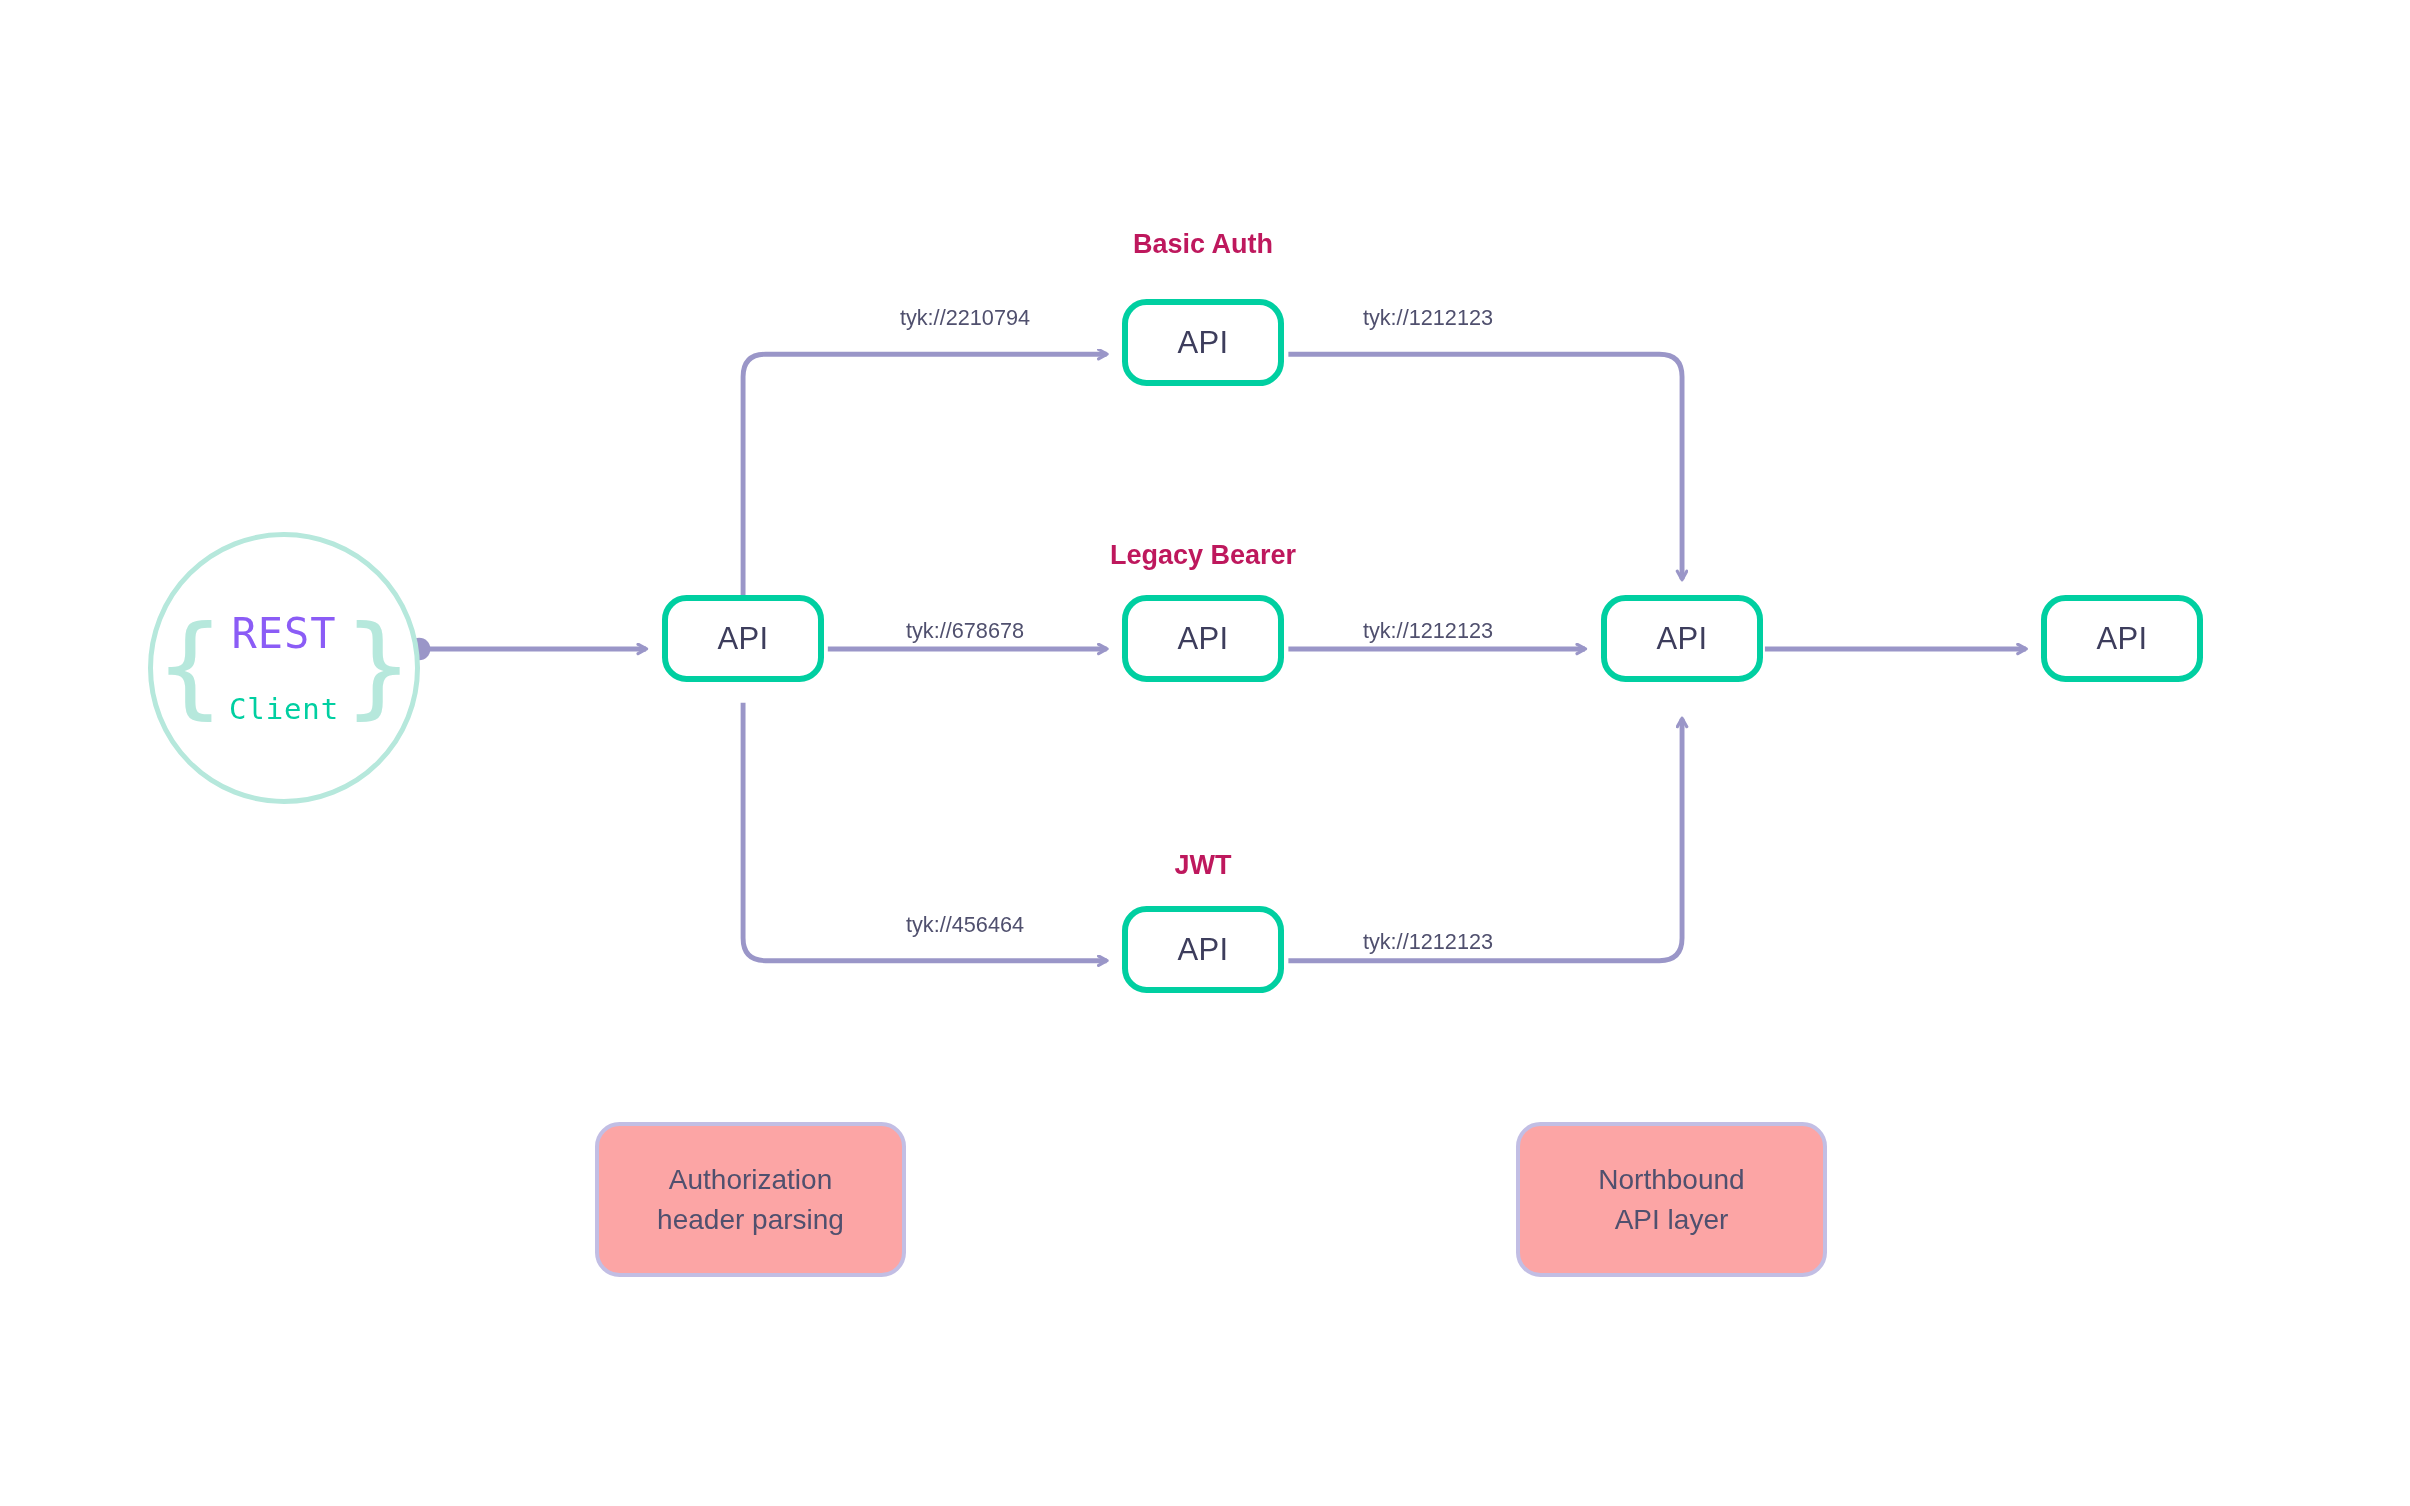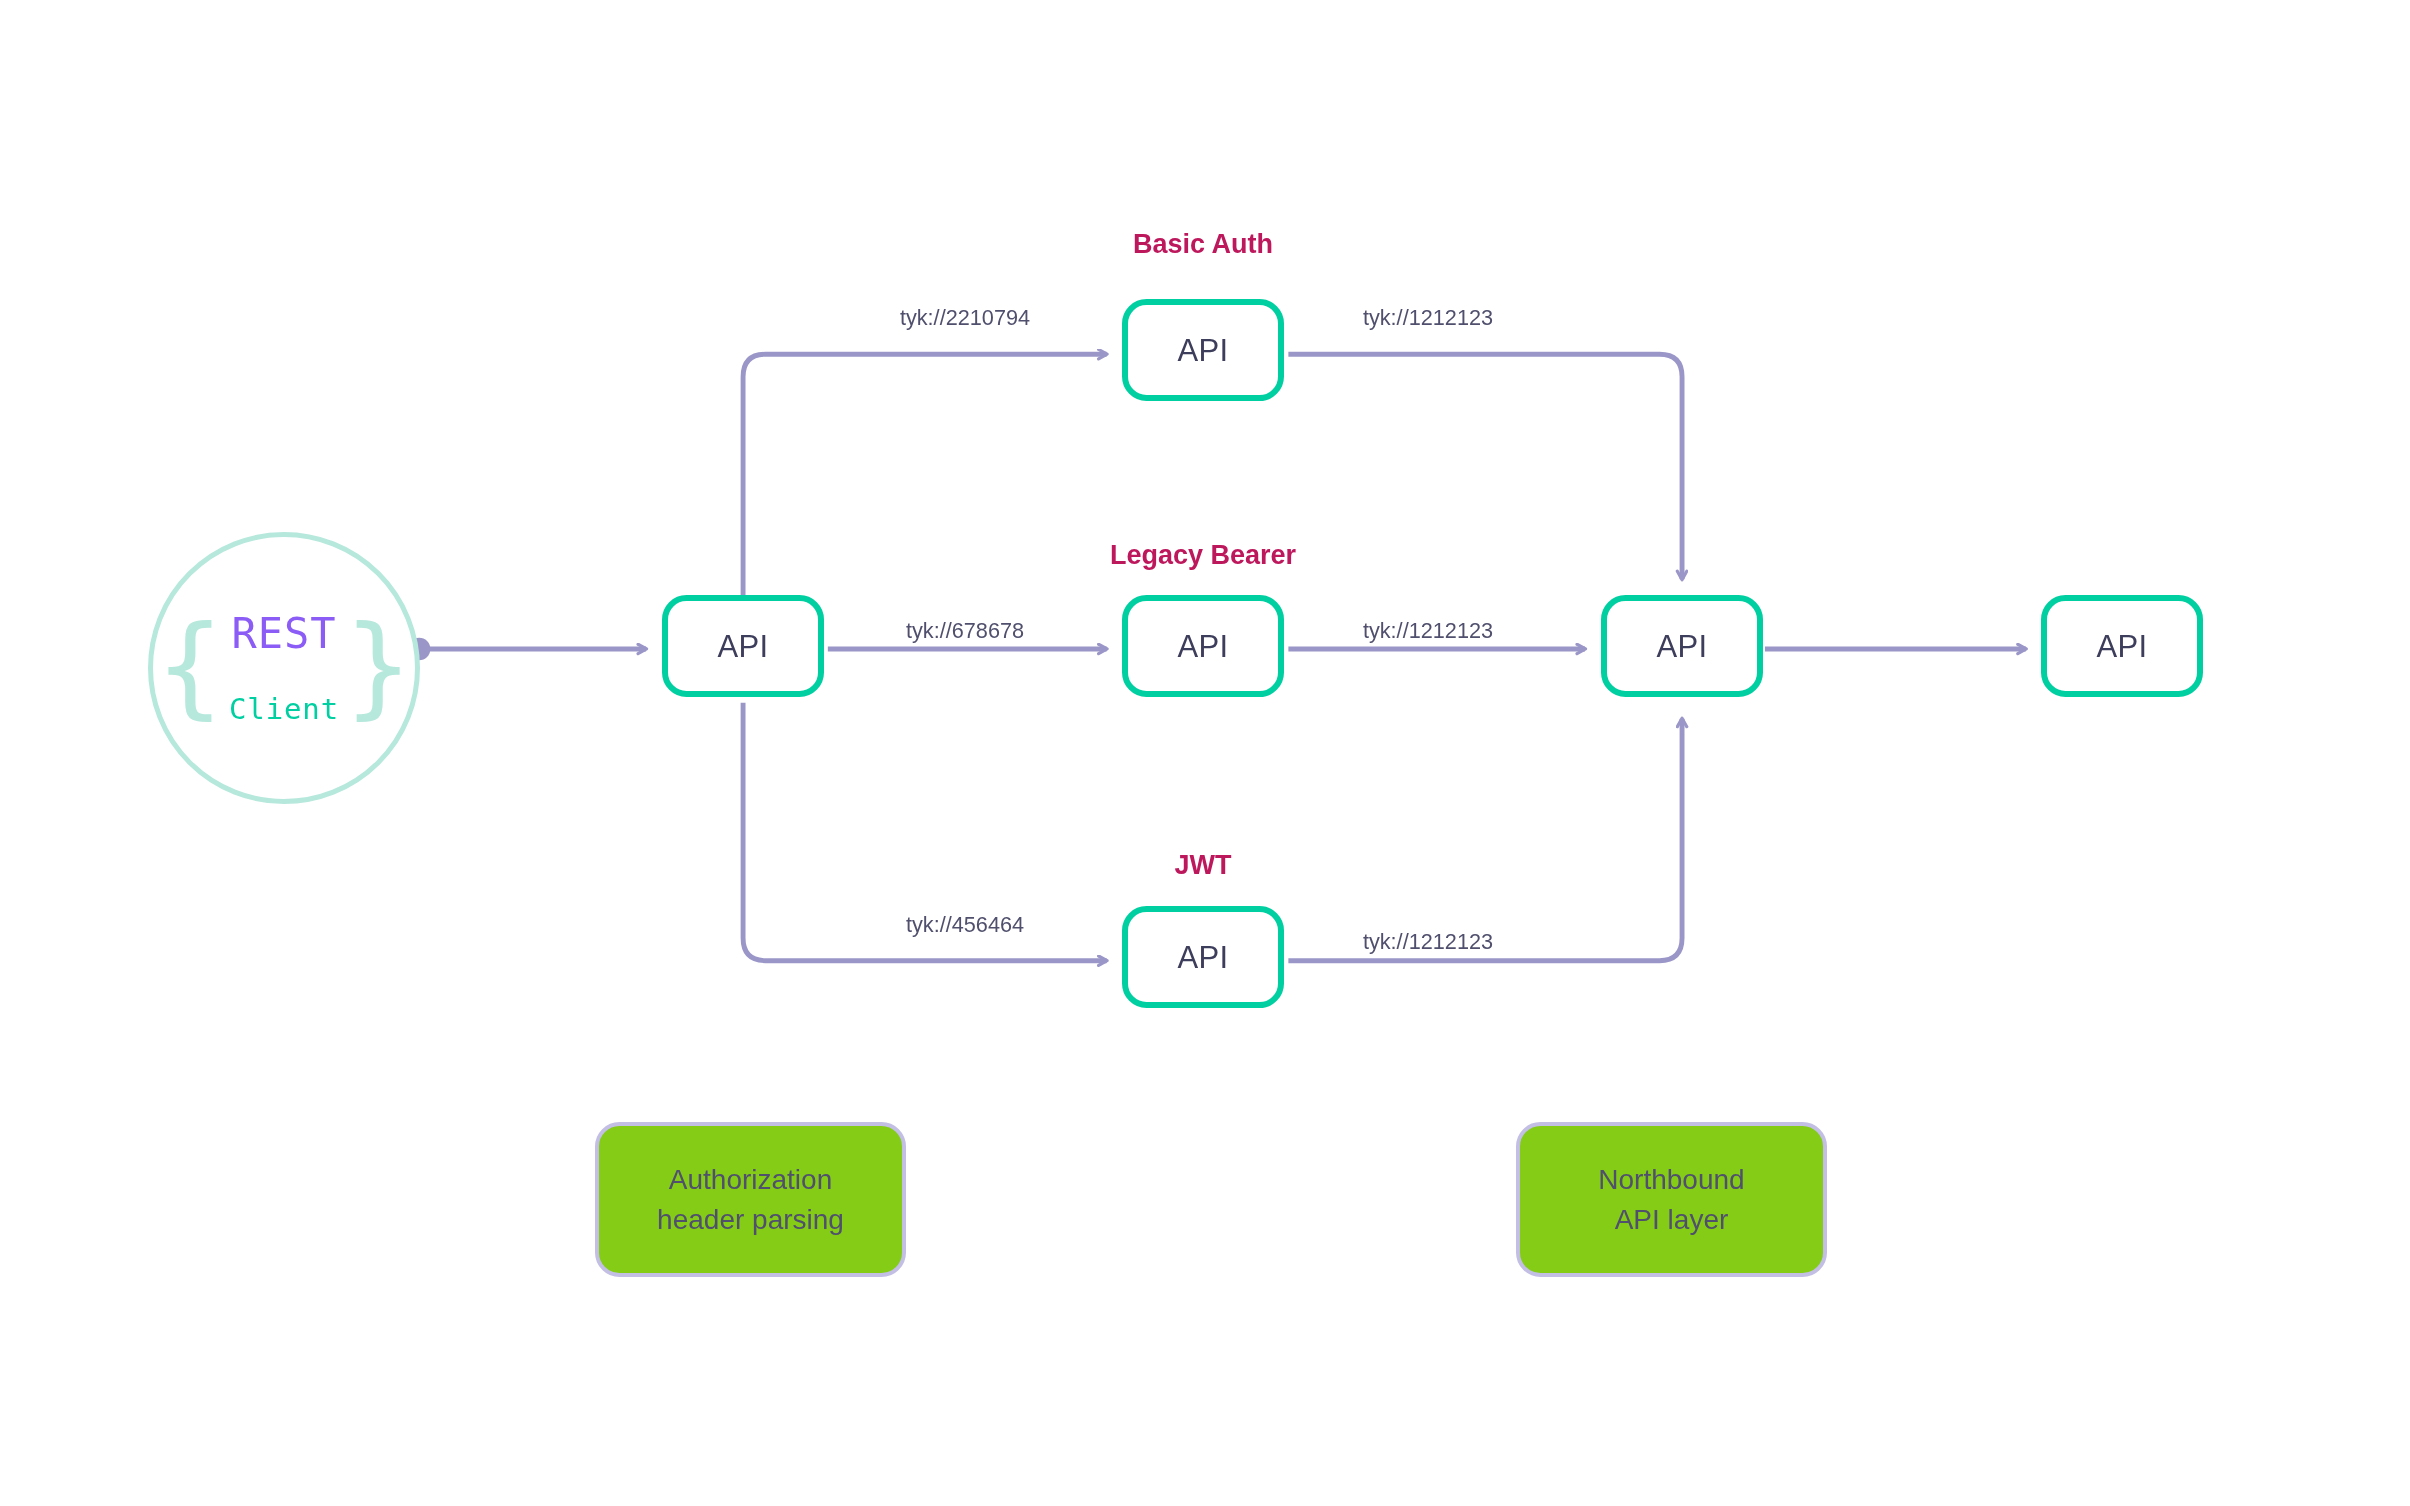--- a/index.html
+++ b/index.html
@@ -28,21 +28,21 @@
     width: 2411px;
     height: 1507px;
     pointer-events: none;
   }
 
   
   .api-node {
     position: absolute;
     box-sizing: border-box;
     width: 162px;
-    height: 102px;
+    height: 87px;
     border: 6.6px solid #00cfa1;
     border-radius: 24.5px;
     background: #ffffff;
     display: flex;
     align-items: center;
     justify-content: center;
   }
   .api-node .api-label {
     font-size: 31px;
     color: #3d3d5c;
@@ -119,21 +119,21 @@
   }
 
   
   .legend-box {
     position: absolute;
     box-sizing: border-box;
     width: 311px;
     height: 155px;
     border: 4.7px solid #c2bee4;
     border-radius: 24.5px;
-    background: #84cc16;
+    background: #fca5a5;
     display: flex;
     align-items: center;
     justify-content: center;
     text-align: center;
   }
   .legend-text {
     font-size: 28px;
     color: #50506e;
     line-height: 1.42;
     white-space: pre-line;

